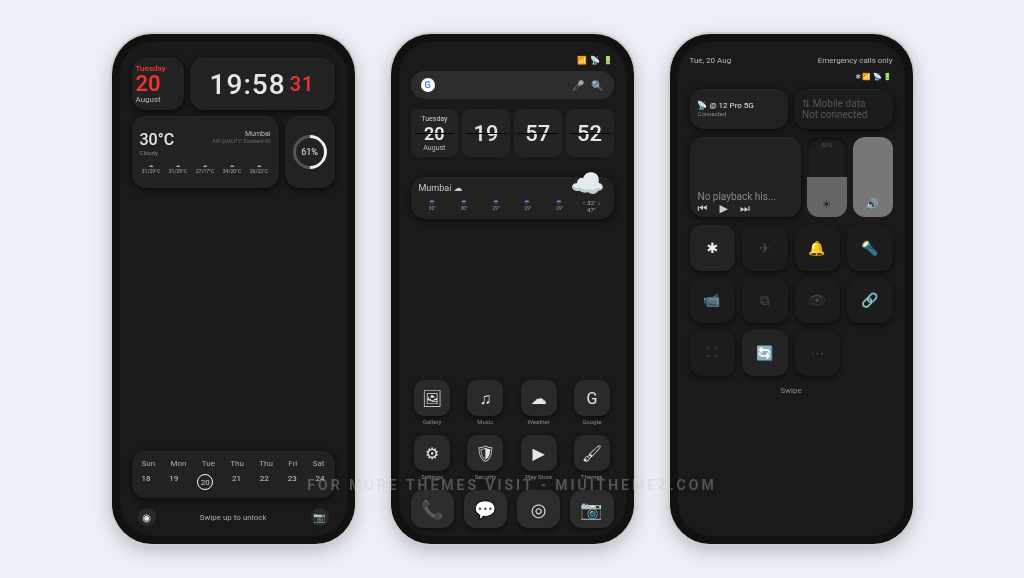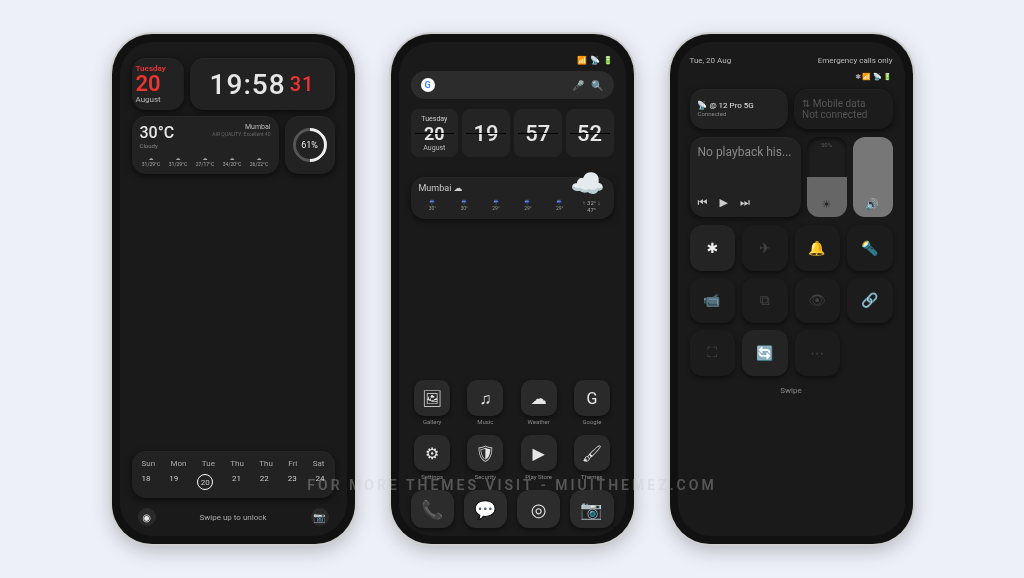--- a/index.html
+++ b/index.html
@@ -65,21 +65,21 @@
   
   .ls { padding: 16px 12px 10px; display:flex; flex-direction:column; height:100%; }
   .ls-clock { display:flex; gap:6px; align-items:stretch; }
   .ls-date { width:52px; padding:6px 4px; }
   .ls-date .day { font-size:8px; color:#e33; font-weight:600;}
   .ls-date .num { font-size:22px; color:#e33; font-weight:600; line-height:1;}
   .ls-date .mon { font-size:8px; color:#bbb; }
   .ls-time { flex:1; display:flex; align-items:center; justify-content:center; font-size:28px; font-weight:500; letter-spacing:1px;}
   .ls-time .sec { color:#e33; font-size:20px; margin-left:4px;}
   .ls-row2 { display:flex; gap:6px; margin-top:6px; }
-  .ls-weather { flex:1; padding:7px 8px; }
+  .ls-weather { flex:1; padding:14px 8px; }
   .ls-weather .big { font-size:16px; font-weight:500;}
   .ls-weather .sub { font-size:6px; color:#888;}
   .ls-weather .city { font-size:7px; text-align:right; color:#bbb;}
   .ls-weather .qual { font-size:5px; color:#666; text-align:right;}
   .ls-weather .hrs { display:flex; gap:4px; margin-top:6px; font-size:5px; color:#aaa;}
   .ls-weather .hrs div{ flex:1; text-align:center;}
   .ls-batt { width:50px; display:flex; align-items:center; justify-content:center; position:relative;}
   .ring { width:34px; height:34px; border-radius:50%; border:3px solid #555; border-top-color:#eee; border-right-color:#eee; transform:rotate(45deg);}
   .ring-txt { position:absolute; font-size:9px;}
   .ls-cal { margin-top:auto; padding:8px 10px; }
@@ -120,21 +120,21 @@
 
   
   .cc { padding:14px 12px 8px; display:flex; flex-direction:column; height:100%; gap:8px;}
   .cc-top{display:flex;justify-content:space-between;font-size:8px;color:#bbb;}
   .cc-row{display:flex; gap:6px;}
   .cc-wifi,.cc-data{flex:1; height:40px; padding:5px 8px; display:flex; flex-direction:column; justify-content:center;}
   .cc-wifi .t1{font-size:8px;} .cc-wifi .t2{font-size:6px;color:#888;}
   .cc-data{background:#1c1c1c;color:#555;}
   .cc-media{display:flex; gap:6px;}
   .cc-play{flex:1.2; height:80px; padding:8px; display:flex; flex-direction:column; justify-content:space-between;}
-  .cc-play .np{font-size:12px;color:#888;}
+  .cc-play .np{font-size:10px;color:#888;margin-top:46px;}
   .cc-play .ctr{display:flex;gap:12px;font-size:11px;color:#ccc;}
   .cc-slider{width:40px;height:80px;border-radius:12px;background:#1e1e1e;position:relative;overflow:hidden;box-shadow:inset 0 2px 4px rgba(0,0,0,.6);}
   .cc-slider .fill{position:absolute;bottom:0;left:0;right:0;background:#666;}
   .cc-slider .sico{position:absolute;bottom:6px;left:0;right:0;text-align:center;font-size:11px;color:#222;}
   .cc-slider .pct{position:absolute;top:4px;left:0;right:0;text-align:center;font-size:6px;color:#555;}
   .cc-grid{display:grid;grid-template-columns:repeat(4,1fr);gap:7px;}
   .cc-grid .tile{aspect-ratio:1;font-size:14px;color:#888;}
   .cc-grid .tile.on{color:#eee;}
   .cc-grid .tile.off{background:#1c1c1c;color:#444;}
   .cc-edit{text-align:center;font-size:8px;color:#888;margin-top:2px;}

